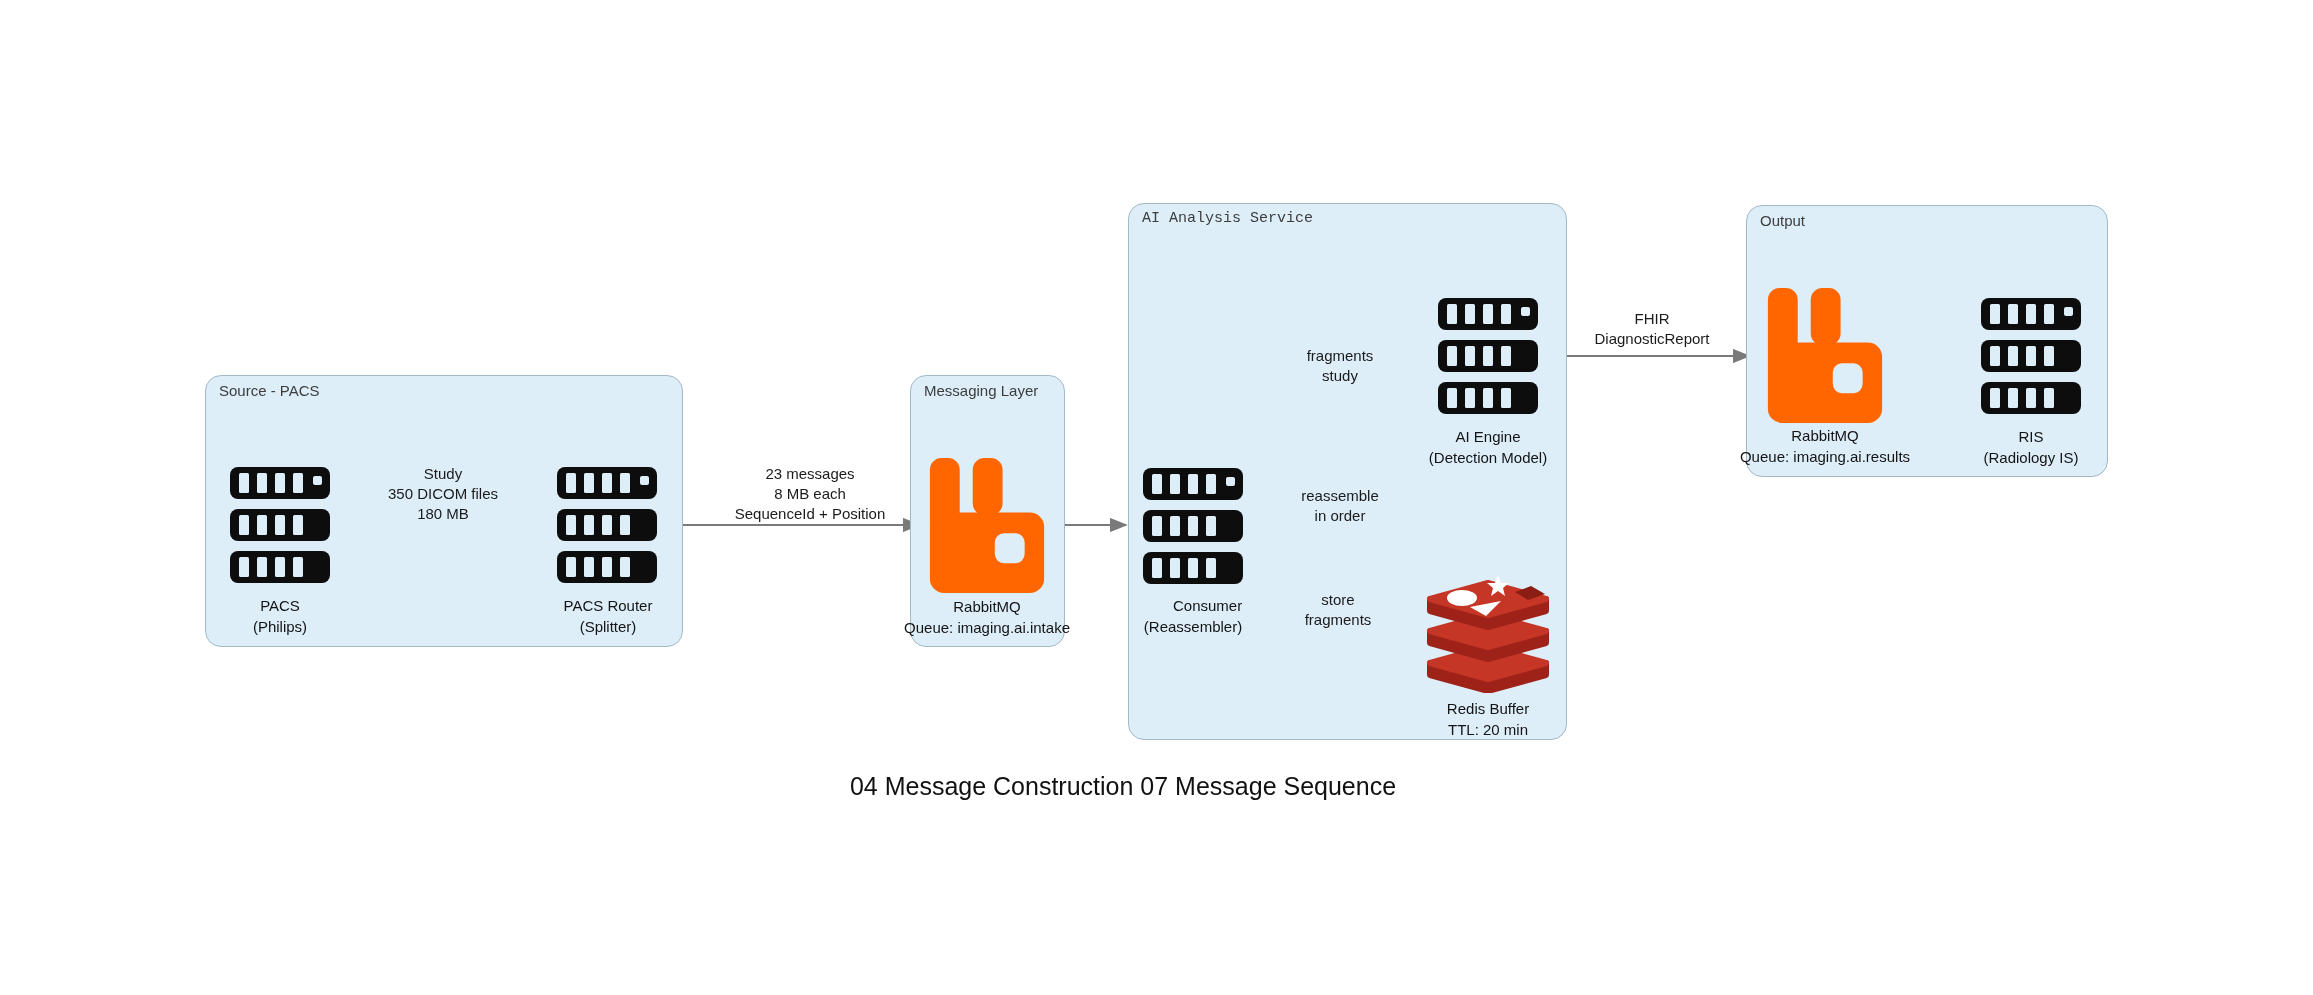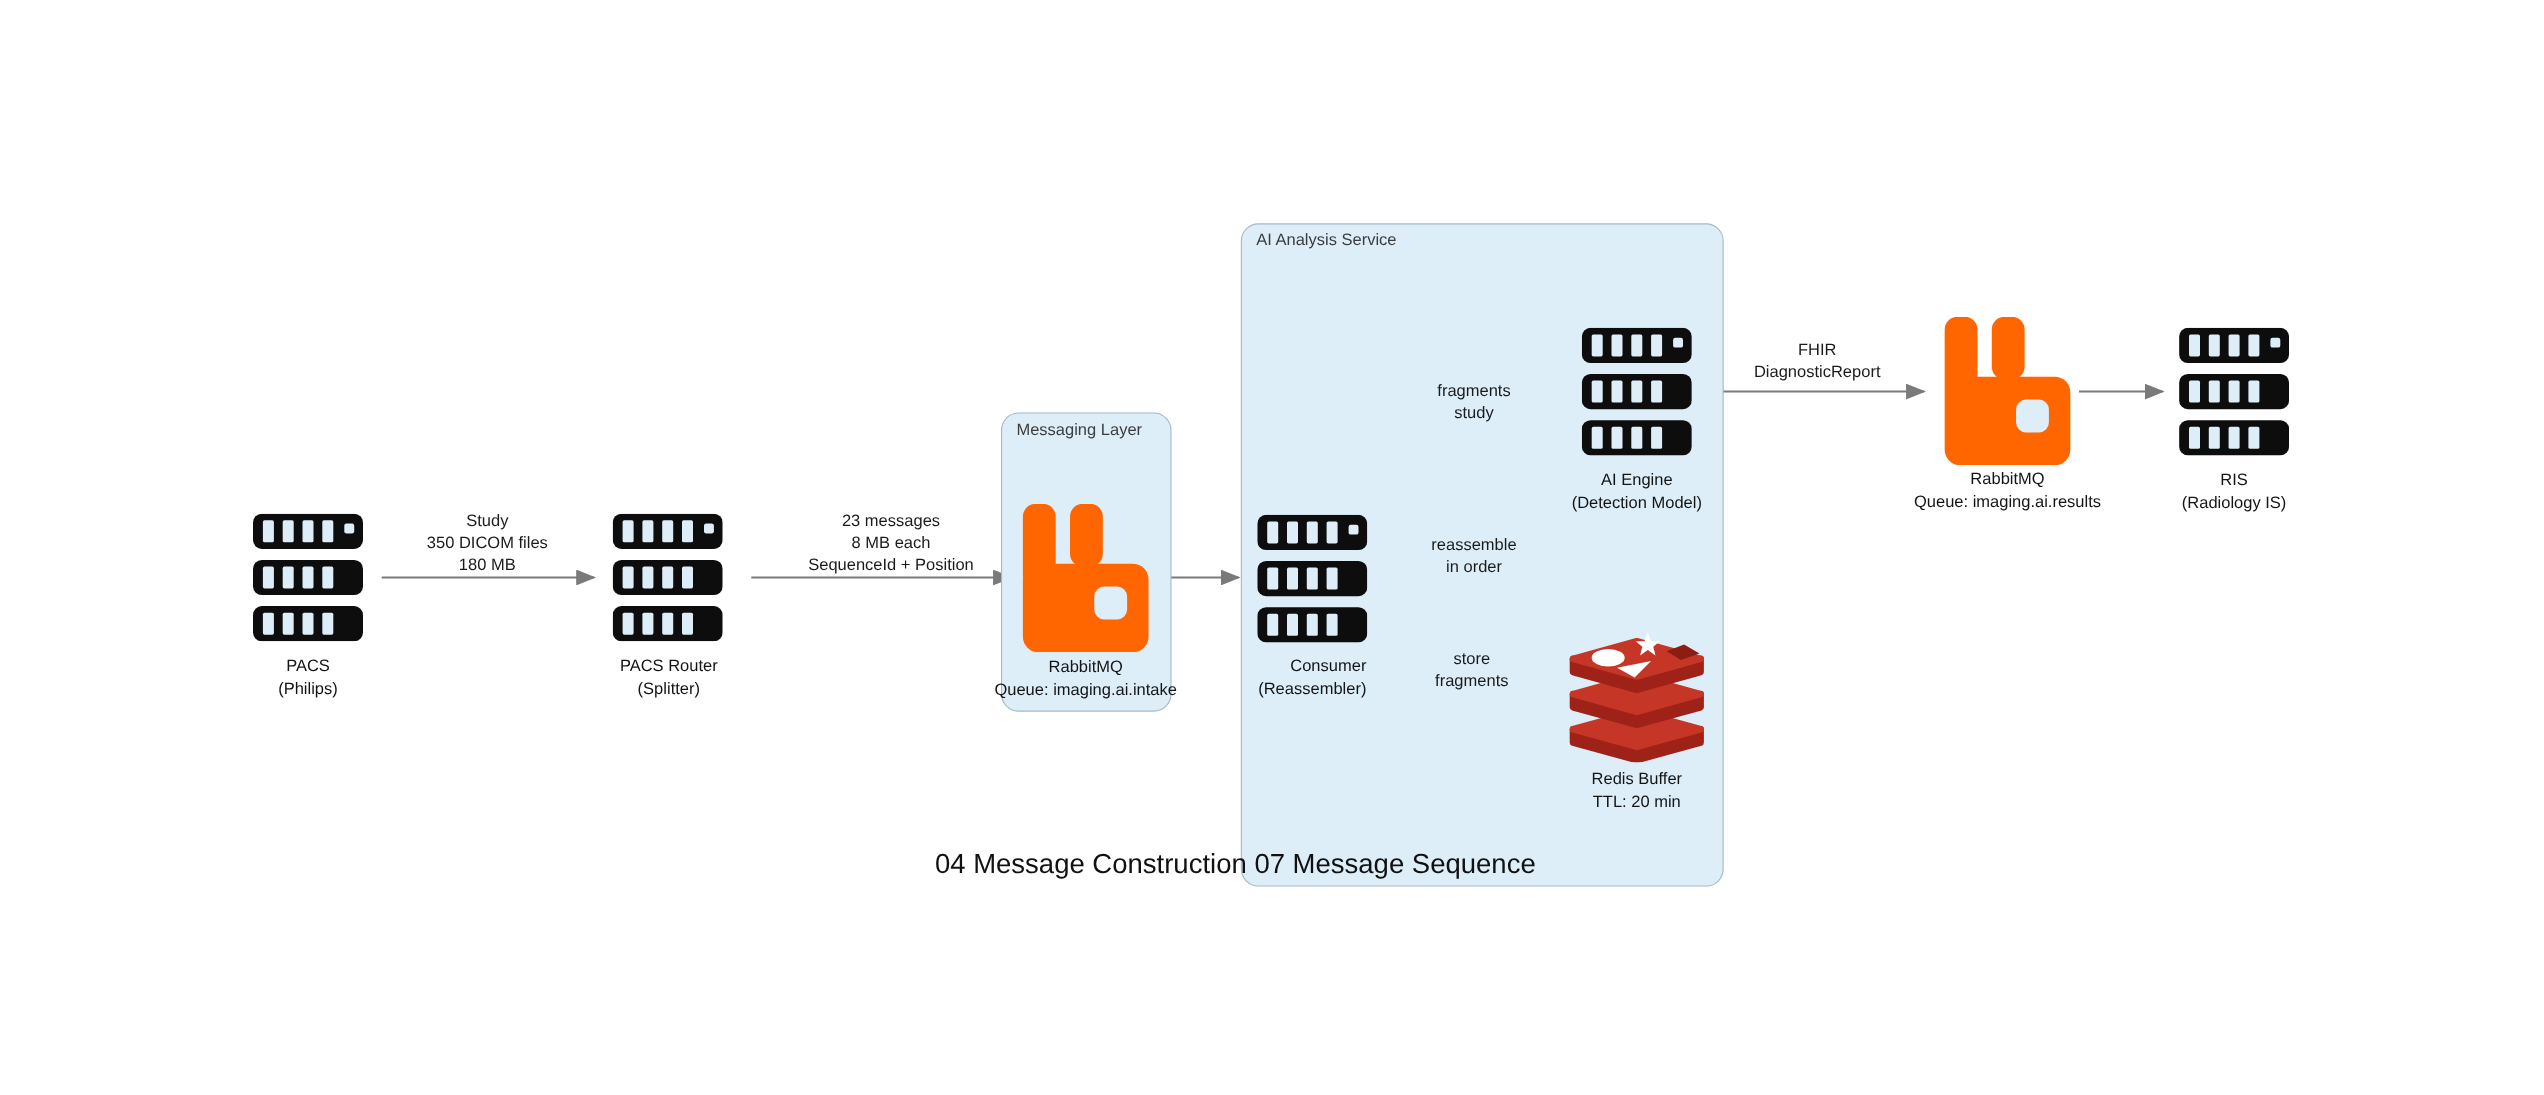--- a/index.html
+++ b/index.html
@@ -93,25 +93,31 @@
       <line x1="683" y1="525" x2="919" y2="525" marker-end="url(#ah)"></line>
       <line x1="1053" y1="525" x2="1126" y2="525" marker-end="url(#ah)"></line>
       <line x1="1262" y1="441" x2="1414" y2="441" marker-end="url(#ah)"></line>
       <line x1="1418" y1="562" x2="1267" y2="562" marker-end="url(#ah)"></line>
       <line x1="1262" y1="600" x2="1414" y2="600" marker-end="url(#ah)"></line>
       <line x1="1542" y1="356" x2="1749" y2="356" marker-end="url(#ah)"></line>
       <line x1="1890" y1="356" x2="1966" y2="356" marker-end="url(#ah)"></line>
     </g>
   </svg>
 
+  <div class="group" style="left:205px; top:375px; width:478px; height:272px;">
+    <span class="group-title">Source - PACS</span>
+  </div>
   <div class="group" style="left:910px; top:375px; width:155px; height:272px;">
     <span class="group-title">Messaging Layer</span>
   </div>
-  <div class="group" style="left:1128px; top:203px; width:439px; height:603px;">
+  <div class="group" style="left:1128px; top:203px; width:439px; height:537px;font-family:Liberation Mono, monospace;">
     <span class="group-title">AI Analysis Service</span>
+  </div>
+  <div class="group" style="left:1746px; top:205px; width:362px; height:272px;">
+    <span class="group-title">Output</span>
   </div>
 
   <svg class="icon" style="left:230px; top:467px;" width="100" height="116">
       <use href="#sym-server"></use>
     </svg>
   <svg class="icon" style="left:557px; top:467px;" width="100" height="116">
       <use href="#sym-server"></use>
     </svg>
   <svg class="icon" style="left:922px; top:458px;" width="130" height="135">
       <use href="#sym-rabbit"></use>

